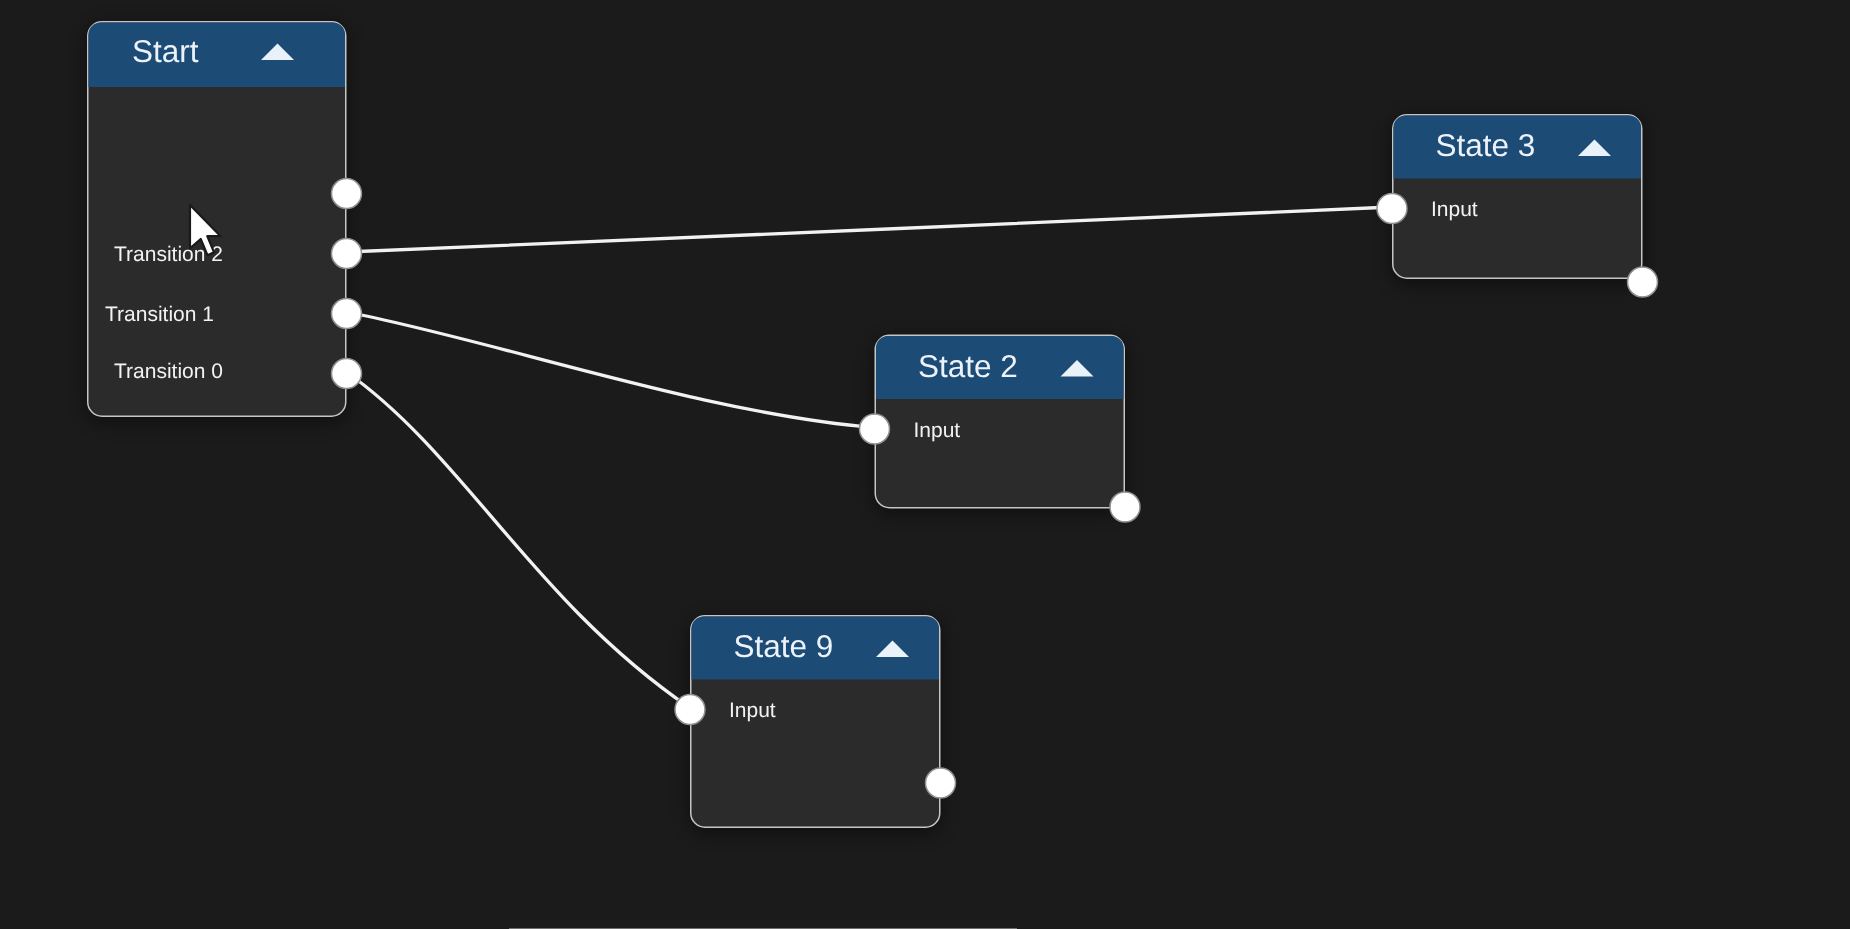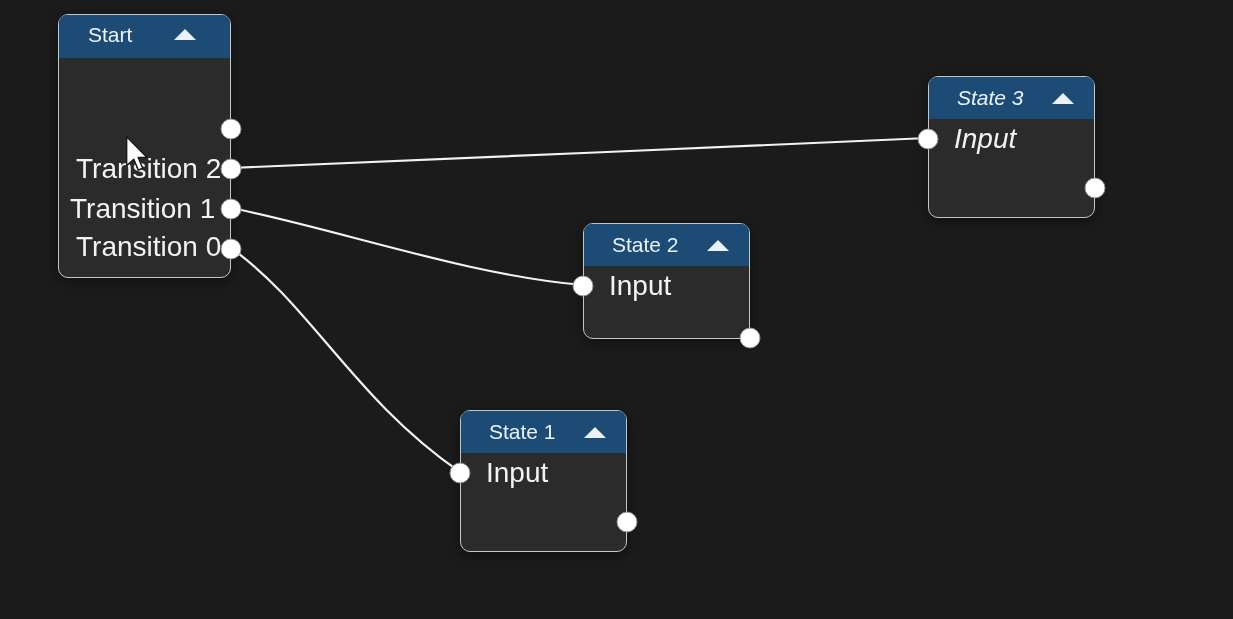--- a/index.html
+++ b/index.html
@@ -55,21 +55,21 @@
     width: 0; height: 0;
     border-left: 11px solid transparent;
     border-right: 11px solid transparent;
     border-bottom: 11px solid var(--chevron, #e9f1f9);
     cursor: pointer;
   }
   .row-label {
     position: absolute;
     height: 28px;
     line-height: 28px;
-    font-size: 28px;
+    font-size: 14px;
     color: var(--label_text, #f2f2f2);
     white-space: nowrap;
   }
   .port {
     position: absolute;
     width: 21px;
     height: 21px;
     border-radius: 50%;
     background: var(--port_fill, #ffffff);
     border: 1px solid #8f8f8f;
@@ -79,21 +79,21 @@
   }
   .cursor {
     position: absolute;
     z-index: 10;
     pointer-events: none;
   }
 
   
   #node-start { left: 58px; top: 14px; width: 173px; height: 264px; }
   #node-start .node-header { height: 43px; padding: 0 34px 4px 29px; }
-  #node-state3 { left: 928px; top: 76px; width: 167px; height: 142px; font-style: italic; }
+  #node-state3 { left: 928px; top: 76px; width: 167px; height: 110px; }
   #node-state2 { left: 583px; top: 223px; width: 167px; height: 116px; }
   #node-state1 { left: 460px; top: 410px; width: 167px; height: 142px; }
   .state-node .node-header { height: 42px; padding: 0 20px 0 28px; }
   .state-node .input-label { left: 25px; top: 48px; }
   .state-node .input-port { left: -1px; top: 62px; }
 </style>
 </head>
 <body>
 
 <div class="canvas">
@@ -133,21 +133,21 @@
       <span class="node-title">State 2</span>
       <span class="collapse-btn"></span>
     </div>
     <div class="row-label input-label">Input</div>
     <div class="port input-port"></div>
     <div class="port" style="left:166px; top:114px;"></div>
   </div>
 
   <div class="node state-node" id="node-state1">
     <div class="node-header">
-      <span class="node-title">State 1</span>
+      <span class="node-title">State 9</span>
       <span class="collapse-btn"></span>
     </div>
     <div class="row-label input-label">Input</div>
     <div class="port input-port"></div>
     <div class="port" style="left:166px; top:111px;"></div>
   </div>
 
   <svg class="cursor" style="left:125px; top:136px;" width="23" height="35" viewBox="0 0 15.5 24">
     <polygon points="1,0.5 1,20.3 5.9,16 9,23.4 12,22.1 8.9,14.7 15,14.7" fill="#ffffff" stroke="#1a1a1a" stroke-width="1" stroke-linejoin="round"></polygon>
   </svg>

